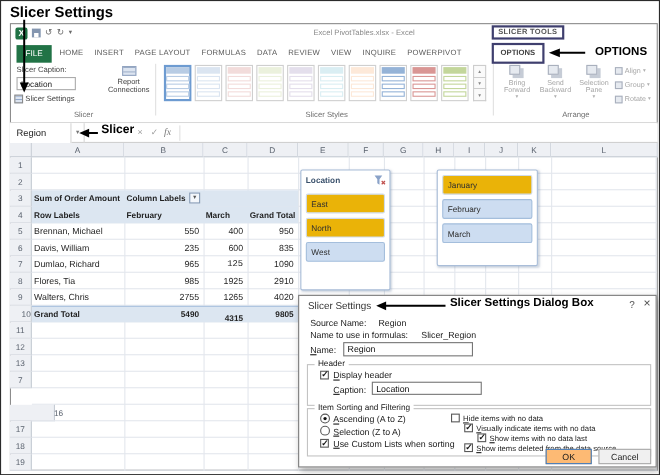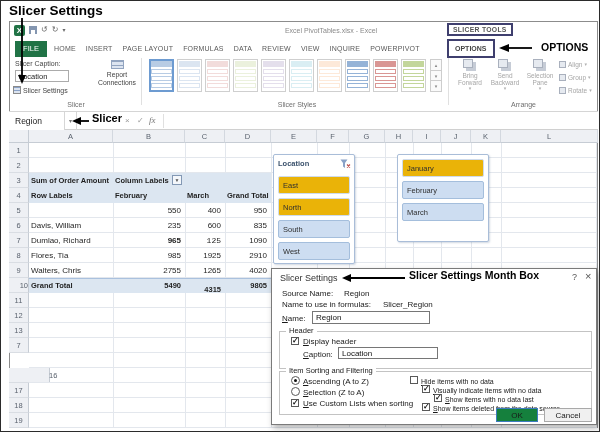--- a/index.html
+++ b/index.html
@@ -125,21 +125,21 @@
   #dlg-close{position:absolute;left:313px;top:1px;font-size:11px;color:#555;}
   .dinput{position:absolute;border:1px solid #767676;background:#fff;font-size:8px;line-height:11px;
           padding-left:3px;box-sizing:border-box;color:#111;}
   .fset{position:absolute;border:1px solid #c3c3c3;}
   .leg{position:absolute;background:#fff;padding:0 3px;font-size:7.5px;color:#1a1a1a;white-space:nowrap;}
   .cb{position:absolute;width:8px;height:8px;border:1px solid #595959;background:#fff;box-sizing:border-box;}
   .cb.on::after{content:"✓";position:absolute;left:0;top:-2px;font-size:8px;font-weight:bold;color:#111;}
   .rb{position:absolute;width:9px;height:9px;border:1px solid #595959;border-radius:50%;background:#fff;box-sizing:border-box;}
   .rb.on::after{content:"";position:absolute;left:2px;top:2px;width:3px;height:3px;border-radius:50%;background:#111;}
   .dbtn{position:absolute;height:14px;font-size:8px;text-align:center;line-height:13px;box-sizing:border-box;color:#1a1a1a;}
-  #btn-ok{left:224px;top:139px;width:42px;border:1px solid #3d7bbf;background:#15803d;}
+  #btn-ok{left:224px;top:139px;width:42px;border:1px solid #3d7bbf;background:#fdba74;}
   #btn-cancel{left:272px;top:139px;width:48px;border:1px solid #a9a9a9;background:#f0f0f0;}
 </style>
 </head>
 <body>
 
 <div id="root">
 
   <div id="page-title" class="abs">Slicer Settings</div>
 
   <div id="window" class="abs"></div>
@@ -355,29 +355,30 @@
       <div class="rowh" style="left: 8px; top: 352px; width: 20px; height: 15px; margin-top: 44px;">15</div>
       <div class="hline" style="left: 28px; top: 366px; width: 568px; height: 1px;"></div>
       <div class="rowh" style="left: 8px; top: 367px; width: 20px; height: 15px; padding-left: 40px;">16</div>
       <div class="hline" style="left: 28px; top: 381px; width: 568px; height: 1px;"></div>
       <div class="rowh" style="left: 8px; top: 382px; width: 20px; height: 15px;">17</div>
       <div class="hline" style="left: 28px; top: 396px; width: 568px; height: 1px;"></div>
       <div class="rowh" style="left: 8px; top: 397px; width: 20px; height: 15px;">18</div>
       <div class="hline" style="left: 28px; top: 411px; width: 568px; height: 1px;"></div>
       <div class="rowh" style="left: 8px; top: 412px; width: 20px; height: 15px;">19</div>
       <div class="hline" style="left: 28px; top: 426px; width: 568px; height: 1px;"></div>
+      <div class="pcell" style="left: 28px; top: 202px; width: 84px;">Brennan, Michael</div>
       <div class="pcell num" style="left: 112px; top: 202px; width: 72px;">550</div>
       <div class="pcell num" style="left: 184px; top: 202px; width: 40px;">400</div>
       <div class="pcell num" style="left: 224px; top: 202px; width: 46px;">950</div>
       <div class="pcell" style="left: 28px; top: 217px; width: 84px;">Davis, William</div>
       <div class="pcell num" style="left: 112px; top: 217px; width: 72px;">235</div>
       <div class="pcell num" style="left: 184px; top: 217px; width: 40px;">600</div>
       <div class="pcell num" style="left: 224px; top: 217px; width: 46px;">835</div>
       <div class="pcell" style="left: 28px; top: 232px; width: 84px;">Dumlao, Richard</div>
-      <div class="pcell num" style="left: 112px; top: 232px; width: 72px; font-weight: bold;">965</div>
+      <div class="pcell num" style="left: 112px; top: 232px; width: 72px;">965</div>
       <div class="pcell num" style="left: 184px; top: 232px; width: 40px; font-family: Liberation Mono, monospace;">125</div>
       <div class="pcell num" style="left: 224px; top: 232px; width: 46px;">1090</div>
       <div class="pcell" style="left: 28px; top: 247px; width: 84px;">Flores, Tia</div>
       <div class="pcell num" style="left: 112px; top: 247px; width: 72px;">985</div>
       <div class="pcell num" style="left: 184px; top: 247px; width: 40px;">1925</div>
       <div class="pcell num" style="left: 224px; top: 247px; width: 46px;">2910</div>
       <div class="pcell" style="left: 28px; top: 262px; width: 84px;">Walters, Chris</div>
       <div class="pcell num" style="left: 112px; top: 262px; width: 72px;">2755</div>
       <div class="pcell num" style="left: 184px; top: 262px; width: 40px;">1265</div>
       <div class="pcell num" style="left: 224px; top: 262px; width: 46px;">4020</div>
@@ -406,21 +407,20 @@
       <span class="sl-filter">
         <svg width="11" height="10" viewBox="0 0 11 10">
             <path d="M0.5 0.5h7L5 4v5L3 7.5V4Z" fill="#8aa2c8"></path>
             <path d="M7 5.5l3 3M10 5.5l-3 3" stroke="#c0504d" stroke-width="1.1"></path>
           </svg>
       </span>
     </div>
     <div id="loc-items">
         <div class="sl-item">East</div>
         <div class="sl-item">North</div>
-        <div class="sl-item sel">South</div>
         <div class="sl-item sel">West</div>
       </div>
   </div>
 
   <div id="slicer-month" class="slicer">
     <div id="month-items">
         <div class="sl-item">January</div>
         <div class="sl-item sel">February</div>
         <div class="sl-item sel">March</div>
       </div>
@@ -476,15 +476,15 @@
       <line x1="531" y1="47" x2="507" y2="47"></line>
       <polygon points="498,47 508,43 508,51" stroke="none"></polygon>
       <line x1="88" y1="120" x2="79" y2="120"></line>
       <polygon points="71,120 80,116 80,124" stroke="none"></polygon>
       <line x1="404" y1="277" x2="349" y2="277"></line>
       <polygon points="341,277 350,273 350,281" stroke="none"></polygon>
     </g>
   </svg>
   <div id="an-options" class="annot">OPTIONS</div>
   <div id="an-slicer" class="annot">Slicer</div>
-  <div id="an-dialog" class="annot">Slicer Settings Month Box</div>
+  <div id="an-dialog" class="annot">Slicer Settings Dialog Box</div>
 
 </div>
 
 </body></html>

